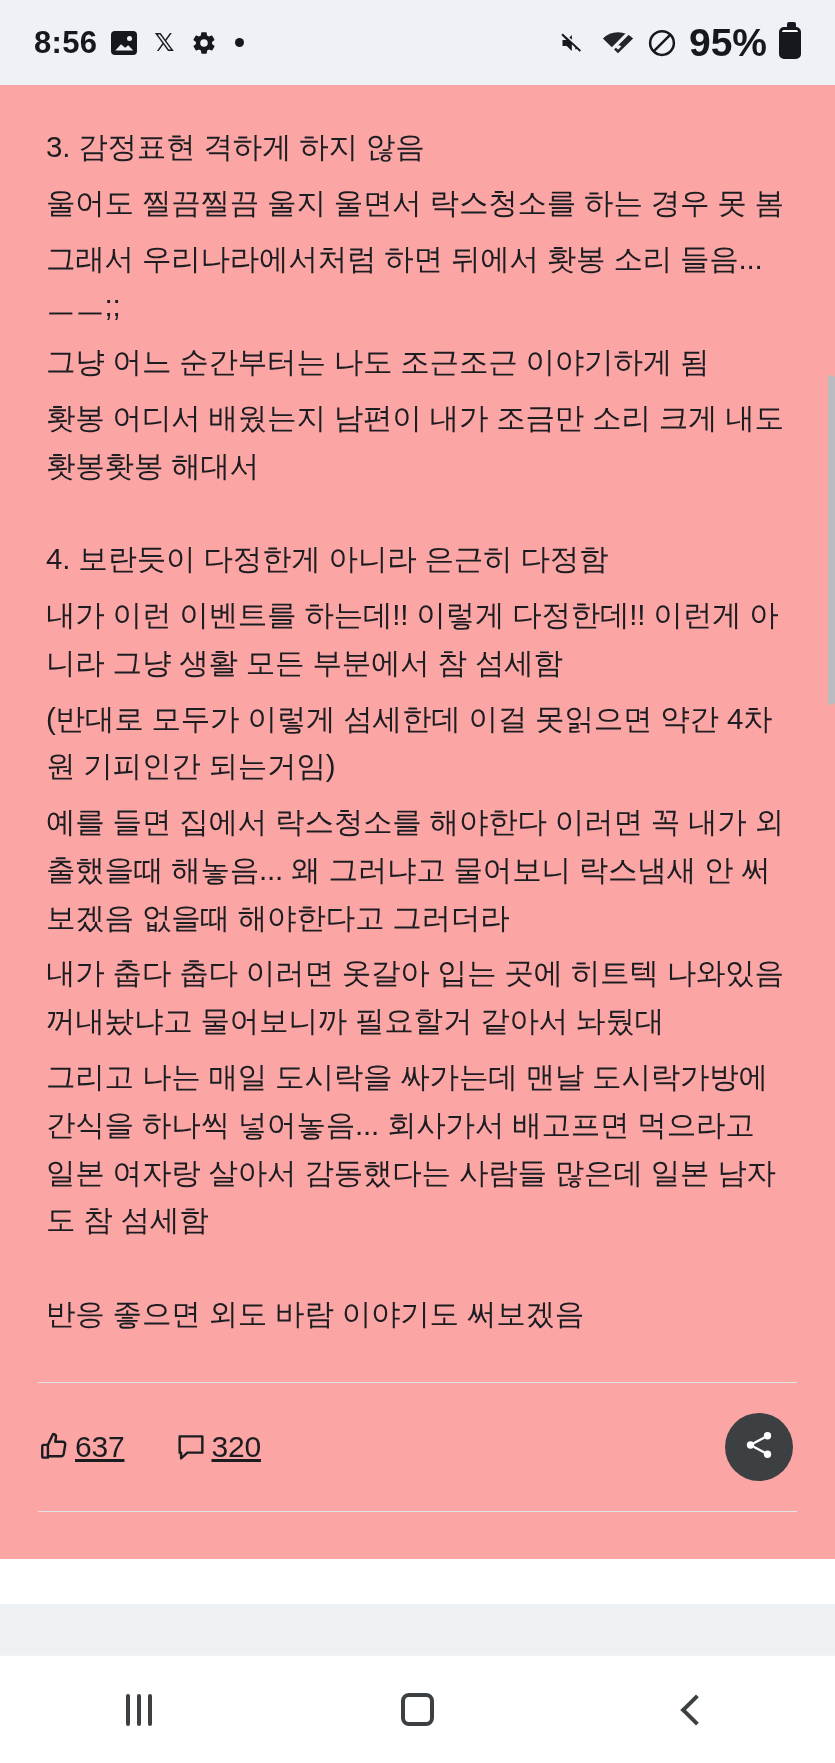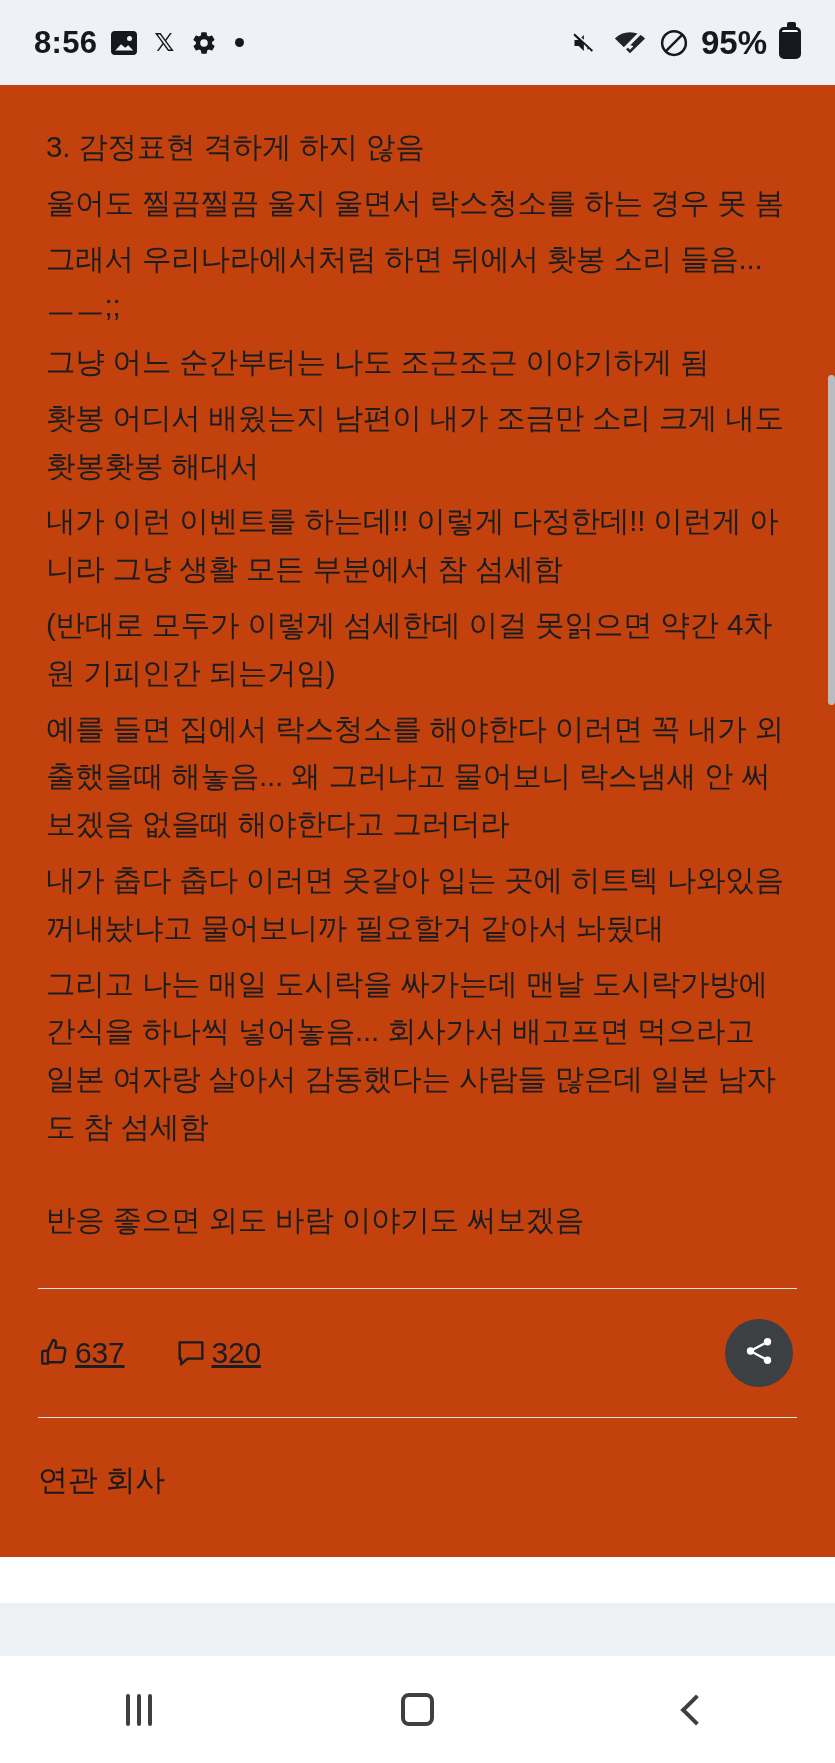--- a/index.html
+++ b/index.html
@@ -10,21 +10,21 @@
     height: 1763px;
     background: #ffffff;
     font-family: "Liberation Sans", sans-serif;
     overflow: hidden;
   }
 
   .phone {
     position: relative;
     width: 835px;
     height: 1763px;
-    background: #c2410c;
+    background: #fca5a5;
     display: flex;
     flex-direction: column;
   }
 
   
   .status-bar {
     height: 85px;
     background: #eef2f6;
     display: flex;
     align-items: center;
@@ -87,21 +87,21 @@
     margin-left: 4px;
   }
 
   .status-right {
     margin-left: auto;
     display: flex;
     align-items: center;
     gap: 12px;
   }
   .battery-text {
-    font-size: 33px;
+    font-size: 39px;
     font-weight: 600;
     letter-spacing: 0px;
   }
   .ic-battery {
     width: 22px; height: 32px;
     border: 3px solid #15181c;
     border-radius: 5px;
     position: relative;
     background: linear-gradient(to top, #15181c 92%, #ffffff 92%);
   }
@@ -290,20 +290,21 @@
   </div>
 
   <div class="content">
 
     <div class="post-body">
       <p>3. 감정표현 격하게 하지 않음</p>
       <p>울어도 찔끔찔끔 울지 울면서 락스청소를 하는 경우 못 봄</p>
       <p>그래서 우리나라에서처럼 하면 뒤에서 홧봉 소리 들음...ㅡㅡ;;</p>
       <p>그냥 어느 순간부터는 나도 조근조근 이야기하게 됨</p>
       <p>홧봉 어디서 배웠는지 남편이 내가 조금만 소리 크게 내도 홧봉홧봉 해대서</p>
+      <p class="spacer-before">4. 보란듯이 다정한게 아니라 은근히 다정함</p>
       <p>내가 이런 이벤트를 하는데!! 이렇게 다정한데!! 이런게 아니라 그냥 생활 모든 부분에서 참 섬세함</p>
       <p>(반대로 모두가 이렇게 섬세한데 이걸 못읽으면 약간 4차원 기피인간 되는거임)</p>
       <p>예를 들면 집에서 락스청소를 해야한다 이러면 꼭 내가 외출했을때 해놓음... 왜 그러냐고 물어보니 락스냄새 안 써보겠음 없을때 해야한다고 그러더라</p>
       <p>내가 춥다 춥다 이러면 옷갈아 입는 곳에 히트텍 나와있음 꺼내놨냐고 물어보니까 필요할거 같아서 놔뒀대</p>
       <p>그리고 나는 매일 도시락을 싸가는데 맨날 도시락가방에 간식을 하나씩 넣어놓음... 회사가서 배고프면 먹으라고 일본 여자랑 살아서 감동했다는 사람들 많은데 일본 남자도 참 섬세함</p>
       <p class="spacer-before">반응 좋으면 외도 바람 이야기도 써보겠음</p>
     </div>
 
     <div class="scroll-indicator"></div>
 

